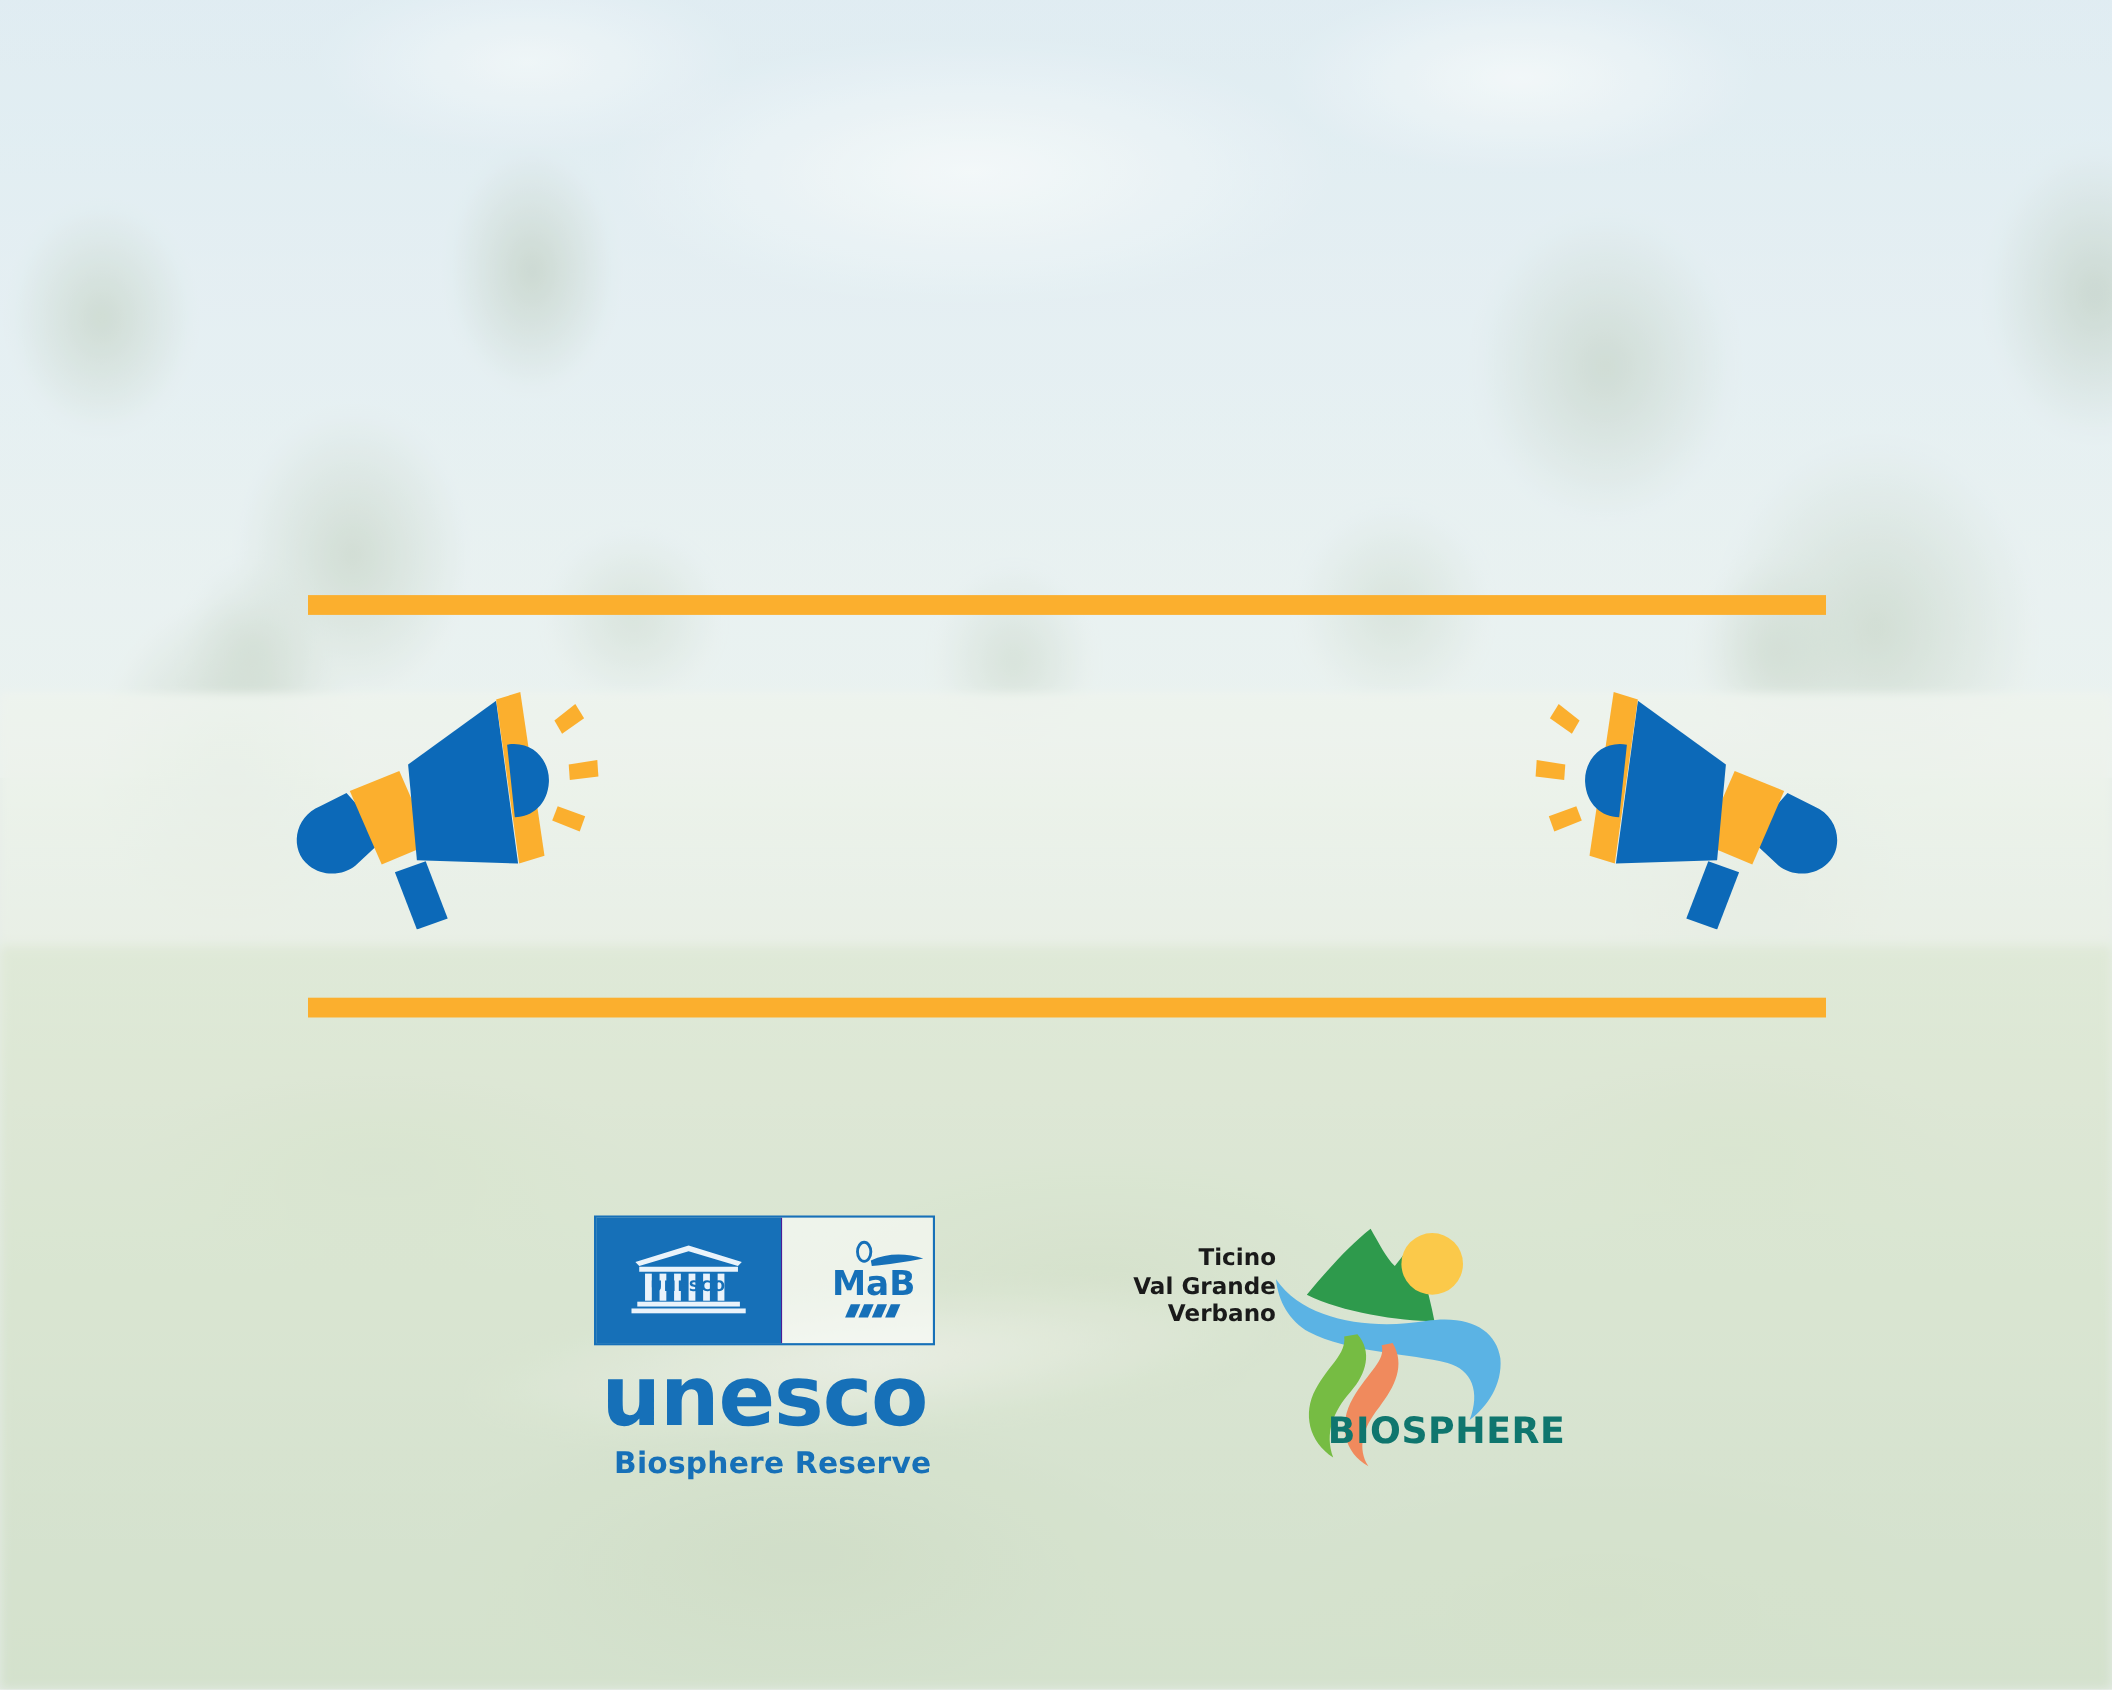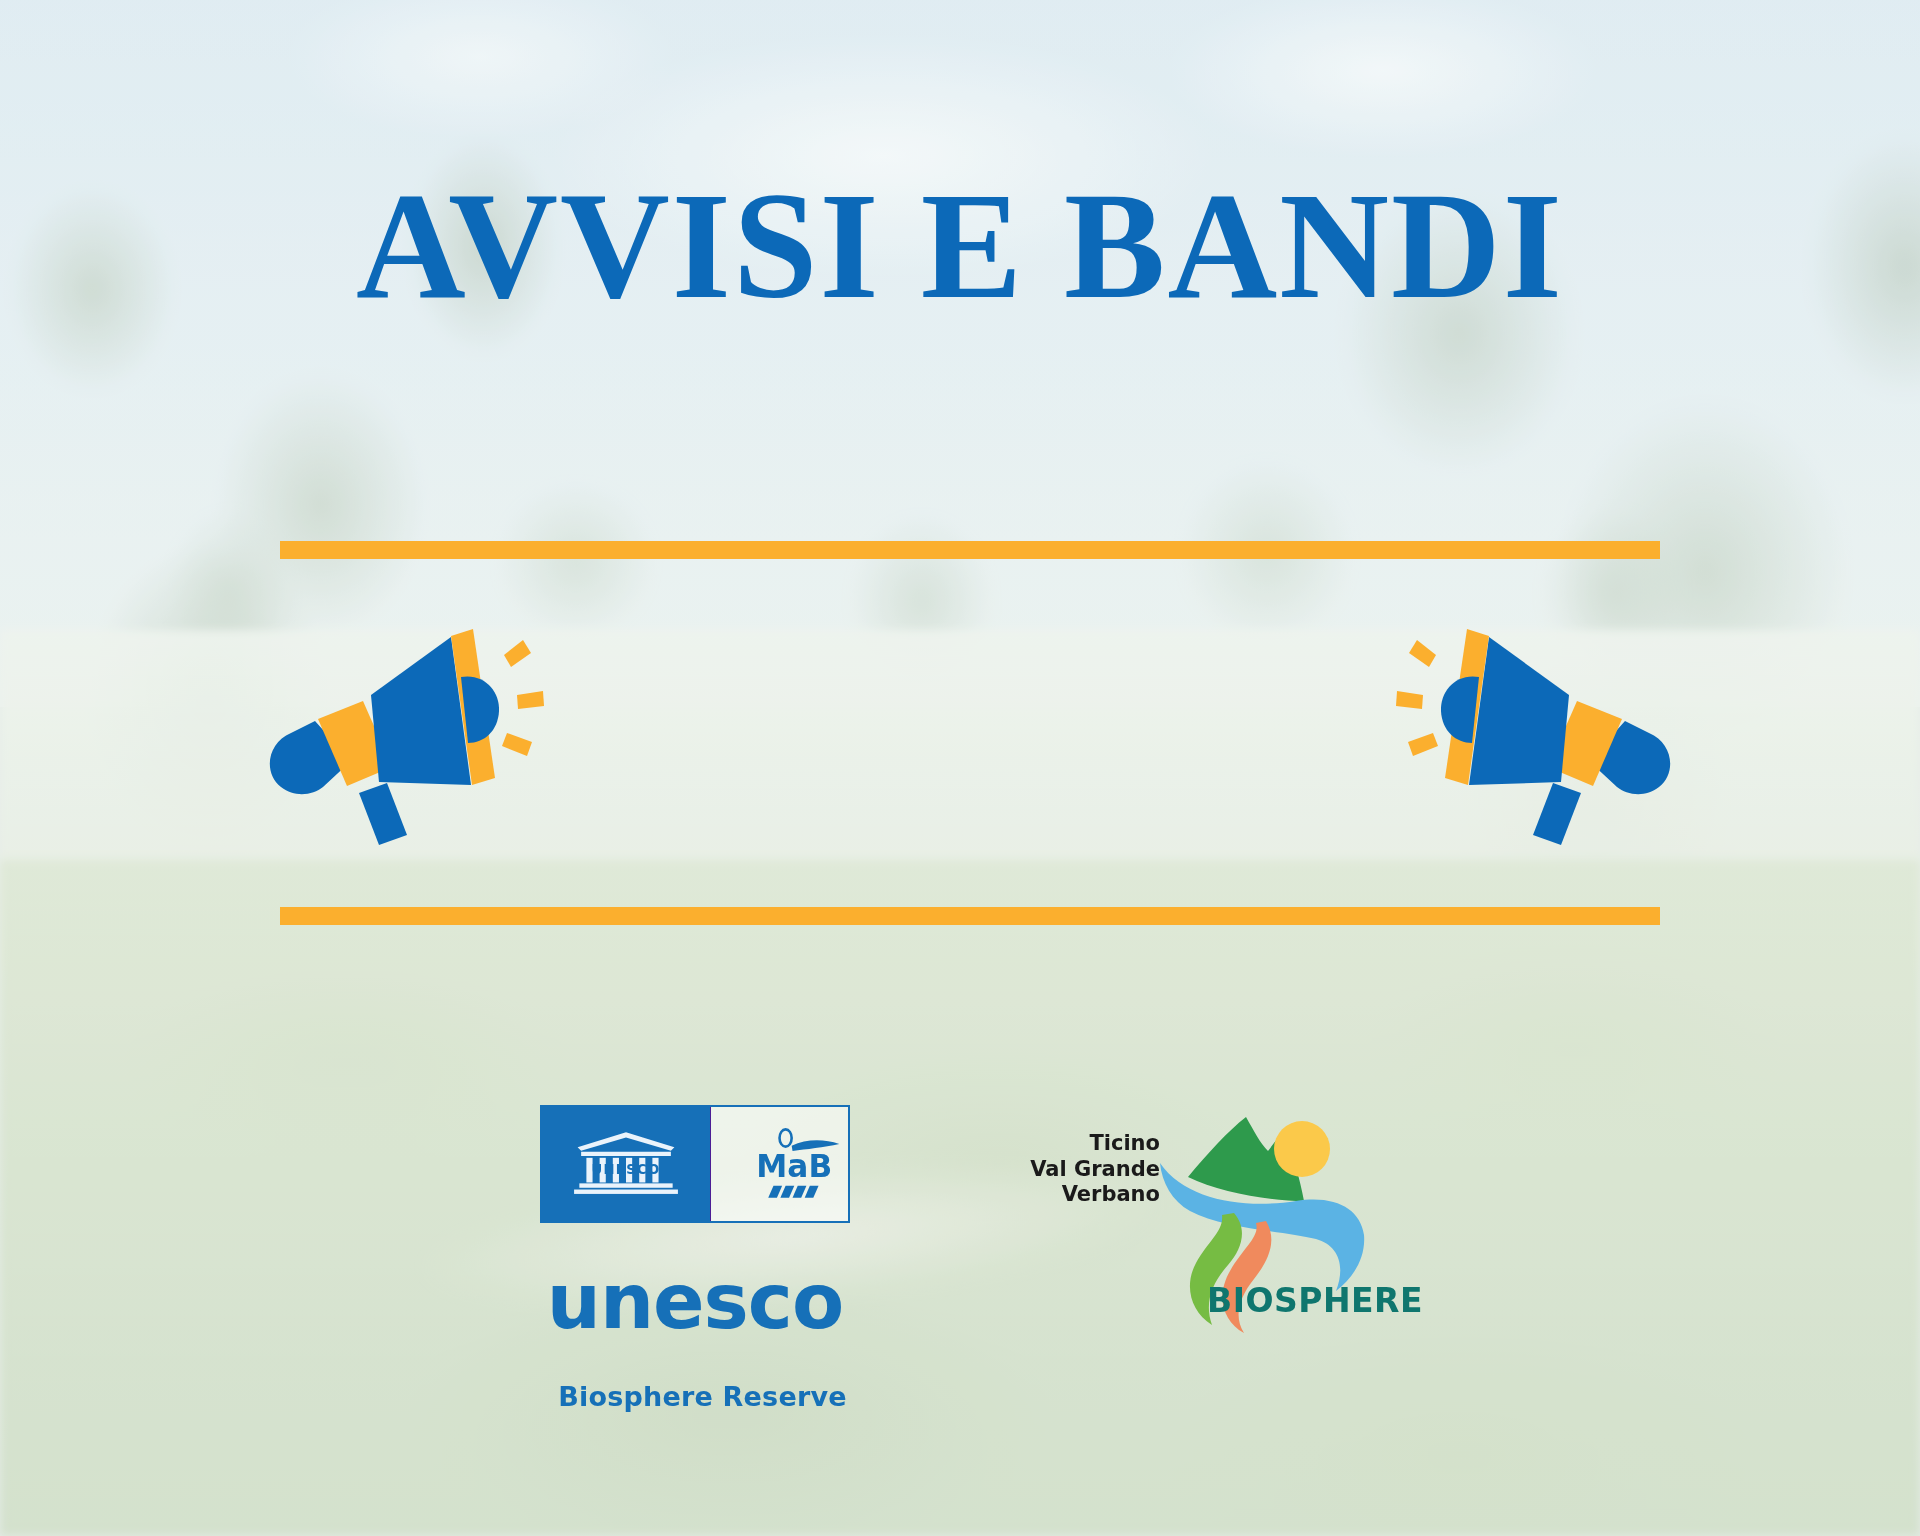--- a/index.html
+++ b/index.html
@@ -184,21 +184,20 @@
     justify-content: center;
     align-items: flex-start;
     gap: 100px;
   }
 
   .unesco-logo {
     display: flex;
     flex-direction: column;
     align-items: center;
     width: 330px;
-    gap: 33px;
   }
   .unesco-emblem {
     width: 310px;
     height: 118px;
     display: flex;
     border: 2px solid #1670B8;
     box-sizing: border-box;
   }
   .unesco-emblem-left {
     flex: 1 1 55%;
@@ -284,21 +283,20 @@
     <div class="bg-treeline-mid"></div>
     <div class="bg-field"></div>
     <div class="bg-vegetation"></div>
     <div class="bg-path"></div>
     <div class="bg-wash"></div>
     <div class="bg-wash2"></div>
   </div>
 
   <div class="content">
 
-    <div class="headline">AVVISI E BANDI</div>
 
     <div class="rule rule-top"></div>
     <div class="rule rule-bottom"></div>
 
     <div class="megaphone left">
       <svg viewBox="0 0 300 230" width="300" height="230" aria-hidden="true">
 
         <path d="M36 118 C12 128 8 158 26 172 C40 183 58 180 68 172 L96 146 L60 106 Z" fill="#0C69B8"></path>
 
         <path d="M63 104 L108 86 L137 152 L92 171 Z" fill="#FBAF2E"></path>

